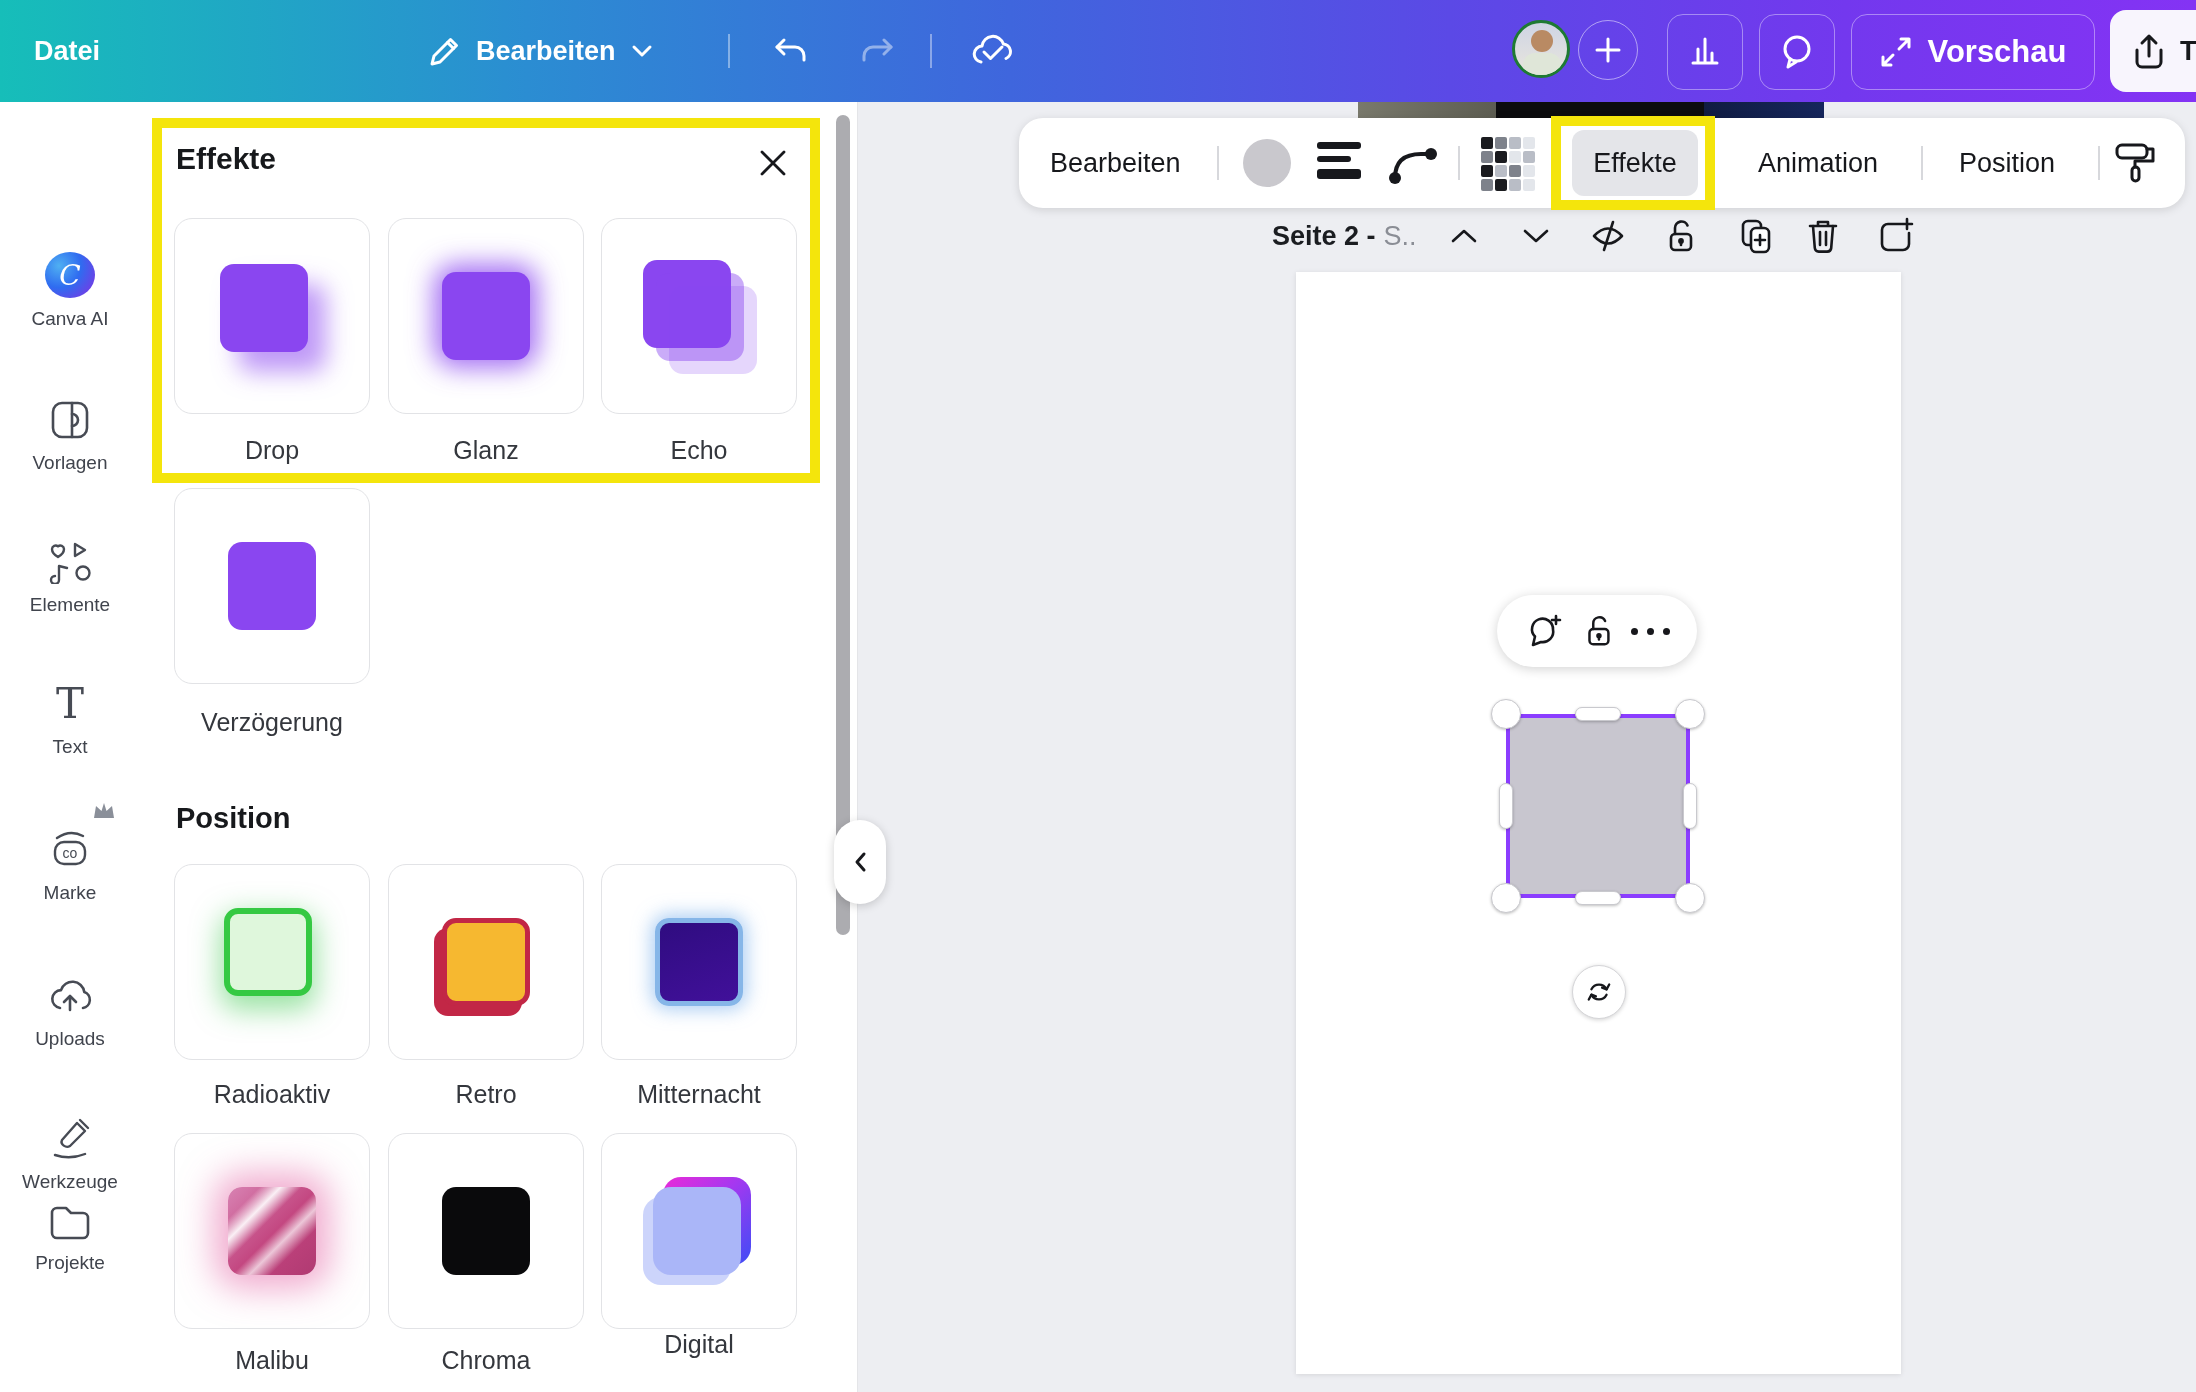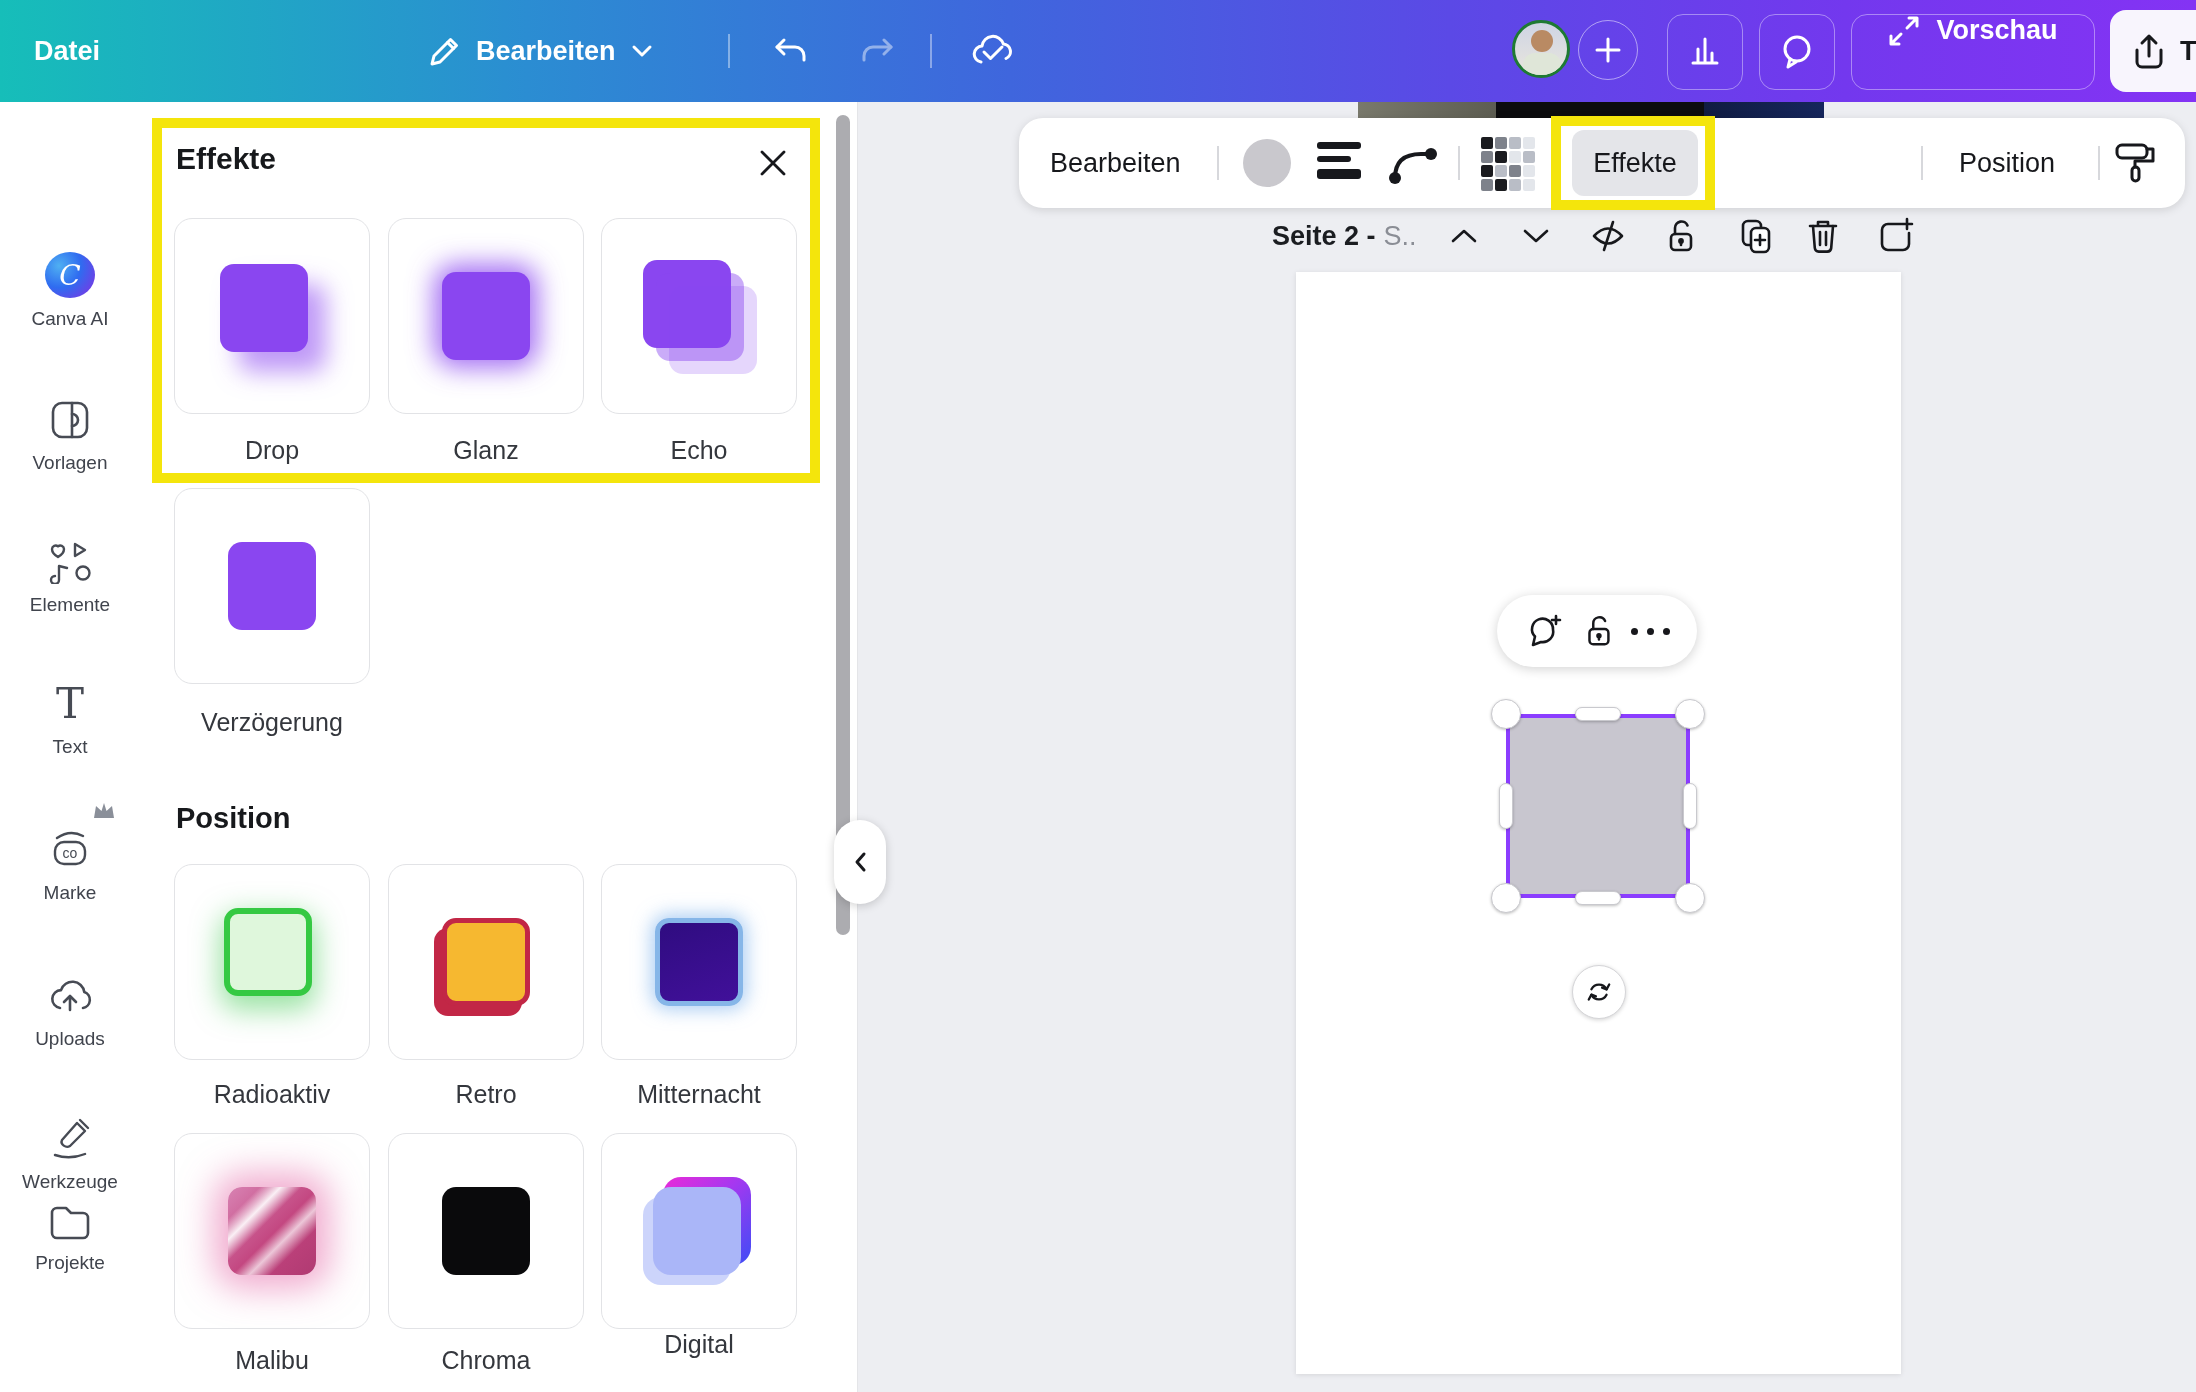--- a/index.html
+++ b/index.html
@@ -18,22 +18,22 @@
     border:1.5px solid rgba(255,255,255,.4);display:flex;align-items:center;justify-content:center;}
   .wico{stroke:#fff;fill:none;stroke-width:3;stroke-linecap:round;stroke-linejoin:round;}
   .avatar{position:absolute;left:1512px;top:20px;width:58px;height:58px;border-radius:50%;
     border:3px solid #1e7a33;box-sizing:border-box;overflow:hidden;
     background:linear-gradient(180deg,#cfd4e4 0%,#e9e6dd 100%);}
   .avatar::before{content:"";position:absolute;left:16px;top:7px;width:22px;height:22px;border-radius:50%;background:#b98a63;}
   .avatar::after{content:"";position:absolute;left:8px;top:30px;width:38px;height:24px;border-radius:12px 12px 0 0;background:#dfe6d8;}
   .plusbtn{position:absolute;left:1578px;top:20px;width:58px;height:58px;border-radius:50%;
     border:1.5px solid rgba(255,255,255,.5);display:flex;align-items:center;justify-content:center;}
   .previewbtn{position:absolute;left:1851px;top:14px;width:242px;height:74px;border-radius:16px;
-    border:1.5px solid rgba(255,255,255,.4);display:flex;align-items:flex-start;justify-content:center;gap:16px;
-    color:#fff;font-size:27px;font-weight:600;}
+    border:1.5px solid rgba(255,255,255,.4);display:flex;align-items:center;justify-content:center;gap:16px;
+    color:#fff;font-size:31px;font-weight:600;}
   .sharebtn{position:absolute;left:2110px;top:10px;width:120px;height:82px;border-radius:16px;
     background:#f8f5fd;display:flex;align-items:center;gap:14px;padding-left:22px;box-sizing:border-box;
     color:#17181c;font-size:27px;font-weight:600;}
 
   
   .rail{position:absolute;left:0;top:102px;width:140px;height:1290px;background:#fff;border-right:1px solid #ececef;}
   .rail-item{position:absolute;left:0;width:140px;display:flex;flex-direction:column;align-items:center;cursor:pointer;}
   .rail-label{margin-top:10px;font-size:19px;font-weight:500;color:#40444d;}
   .crown{position:absolute;}
 
@@ -367,20 +367,23 @@
           <i class="ck-m"></i>
           <i class="ck-f"></i>
         <i class="ck-m"></i>
           <i class="ck-d"></i>
           <i class="ck-l"></i>
           <i class="ck-f"></i>
       </div>
       <div class="fx-pill">
         <span>Effekte</span>
       </div>
+      <div class="ctx-label" style="left:720px;width:158px;justify-content:center">
+        <span>Animation</span>
+      </div>
       <div class="ctx-sep" style="left:902px"></div>
       <div class="ctx-label" style="left:928px;width:120px;justify-content:center">
         <span>Position</span>
       </div>
       <div class="ctx-sep" style="left:1079px"></div>
       <div style="position:absolute;left:1094px;top:22px;cursor:pointer">
         <svg width="46" height="46" viewBox="0 0 46 46" class="ico" style="stroke-width:3">
           <rect x="4" y="5" width="30" height="13" rx="5"></rect>
           <path d="M34 9h6v12H22v6"></path>
           <rect x="19" y="27" width="7" height="14" rx="3.5"></rect>

